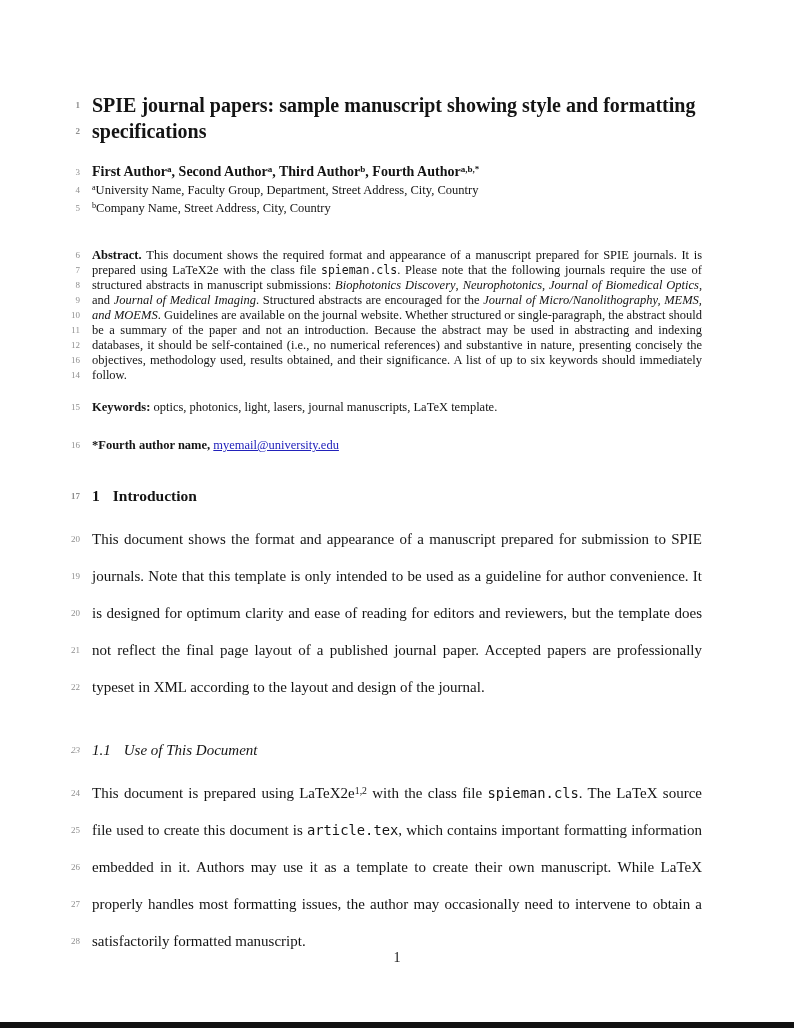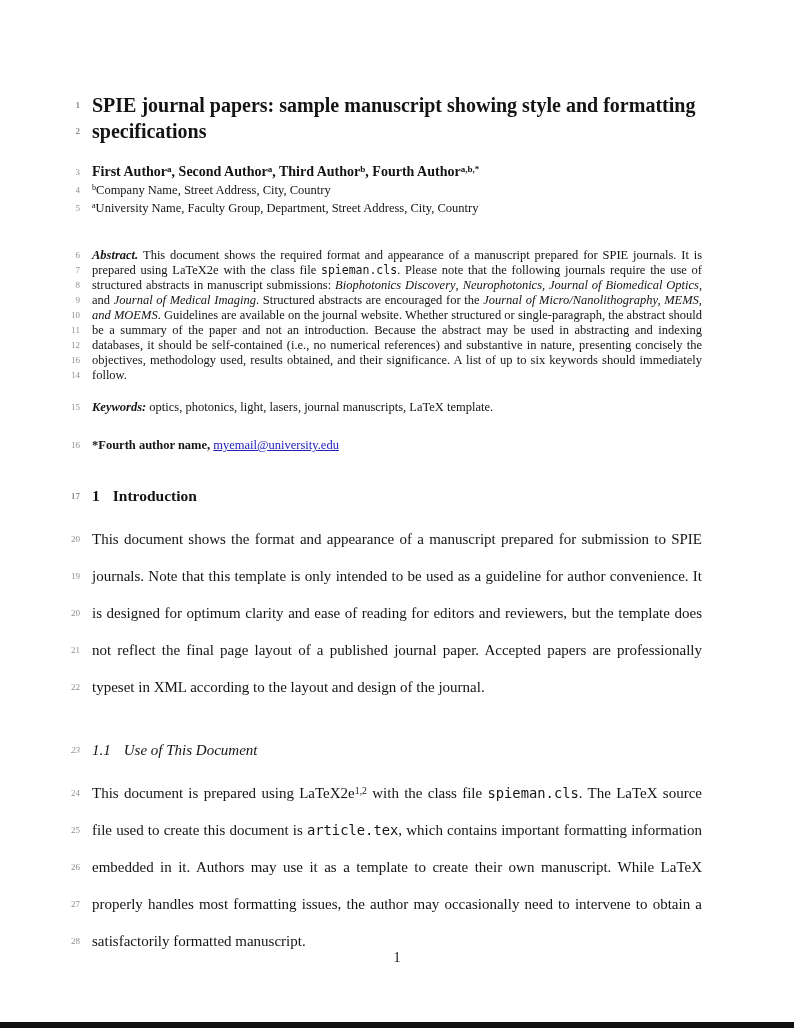--- a/index.html
+++ b/index.html
@@ -89,21 +89,21 @@
     font-size: 15px;
     font-style: italic;
   }
   .heading-number { margin-right: 13px; }
   .para-block {
     margin-top: 15px;
     font-size: 15px;
     line-height: 37px;
     text-align: justify;
   }
-  .seg-b { font-weight: bold; font-style: italic; }
+  .seg-b { font-weight: bold; }
   .seg-i { font-style: italic; }
   .seg-m { font-family: "DejaVu Sans Mono", "Liberation Mono", monospace; font-size: 0.92em; }
   .seg-sup { font-size: 65%; position: relative; top: -0.45em; line-height: 0; }
   .page-footer {
     position: absolute;
     left: 0;
     right: 0;
     top: 948px;
     text-align: center;
     font-size: 14px;
@@ -133,22 +133,22 @@
     </div>
 
     <div class="block authors-block">
       <div class="gutter">
           <div>3</div>
           <div>4</div>
           <div>5</div>
         </div>
       <div>
         <div class="author-line"><span class="">First Author</span><span class="seg-sup">a</span><span class="">, Second Author</span><span class="seg-sup">a</span><span class="">, Third Author</span><span class="seg-sup">b</span><span class="">, Fourth Author</span><span class="seg-sup">a,b,*</span></div>
+        <div class="affil"><span class="seg-sup">a</span><span class="">University Name, Faculty Group, Department, Street Address, City, Country</span></div>
         <div class="affil"><span class="seg-sup">b</span><span class="">Company Name, Street Address, City, Country</span></div>
-        <div class="affil"><span class="seg-sup">a</span><span class="">University Name, Faculty Group, Department, Street Address, City, Country</span></div>
       </div>
     </div>
 
     <div class="block abstract-block">
       <div class="gutter">
           <div>6</div>
           <div>7</div>
           <div>8</div>
           <div>9</div>
           <div>10</div>

